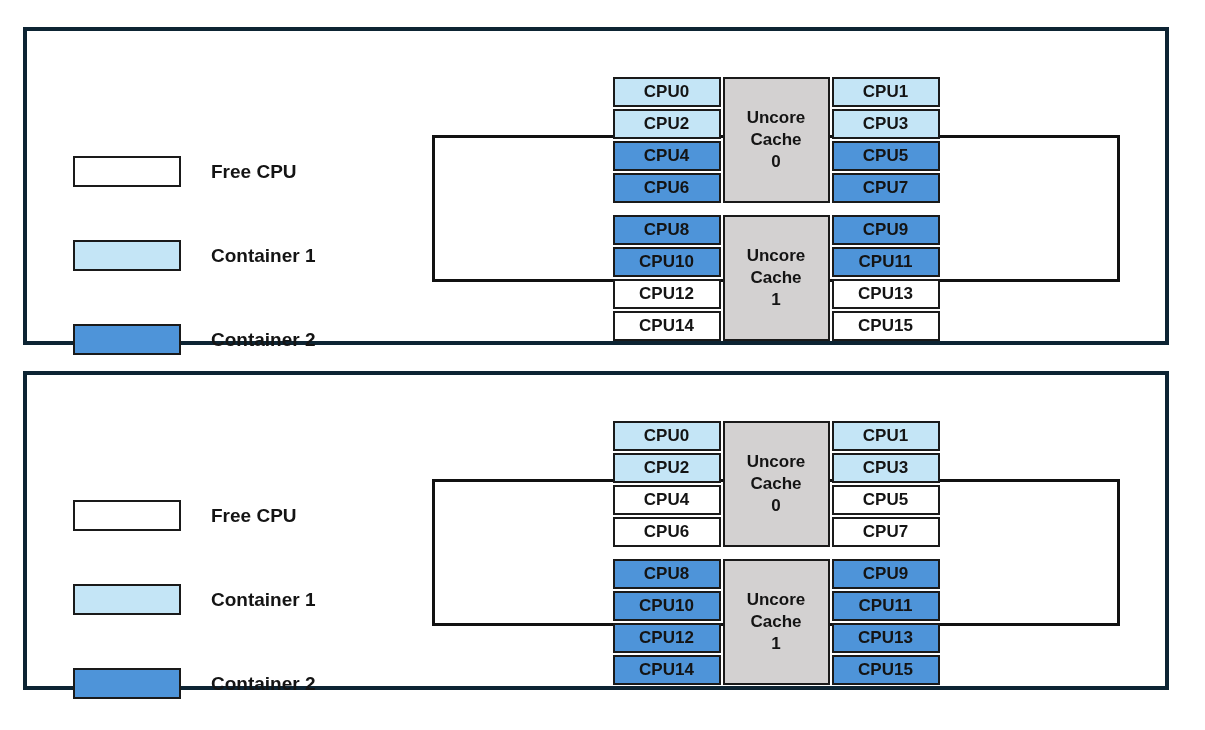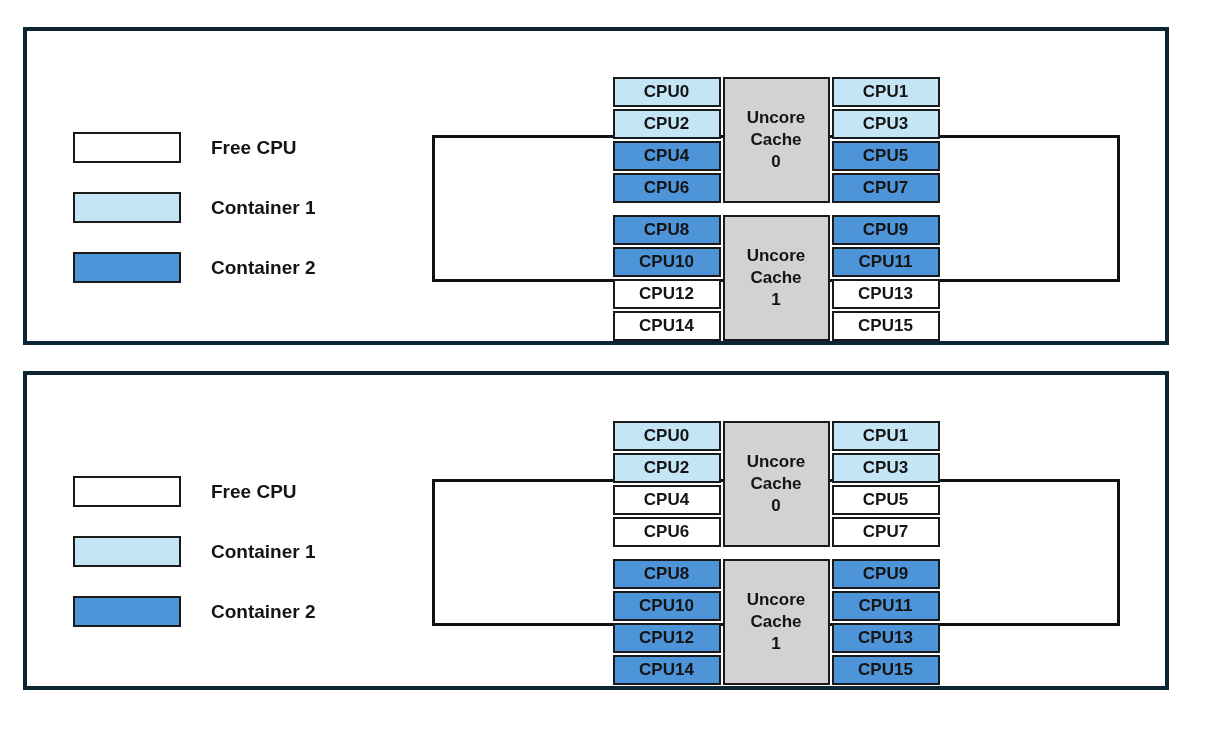--- a/index.html
+++ b/index.html
@@ -44,20 +44,21 @@
     left: 46px;
     top: 101px;
     display: flex;
     flex-direction: column;
     gap: 29px;
   }
   .legend-row {
     display: flex;
     align-items: center;
     height: 31px;
+    margin-top: 24px;
   }
   .legend-swatch {
     width: 108px;
     height: 31px;
     border: 2px solid #1a1a1a;
     box-sizing: border-box;
   }
   .legend-label {
     margin-left: 30px;
     font-size: 19px;

